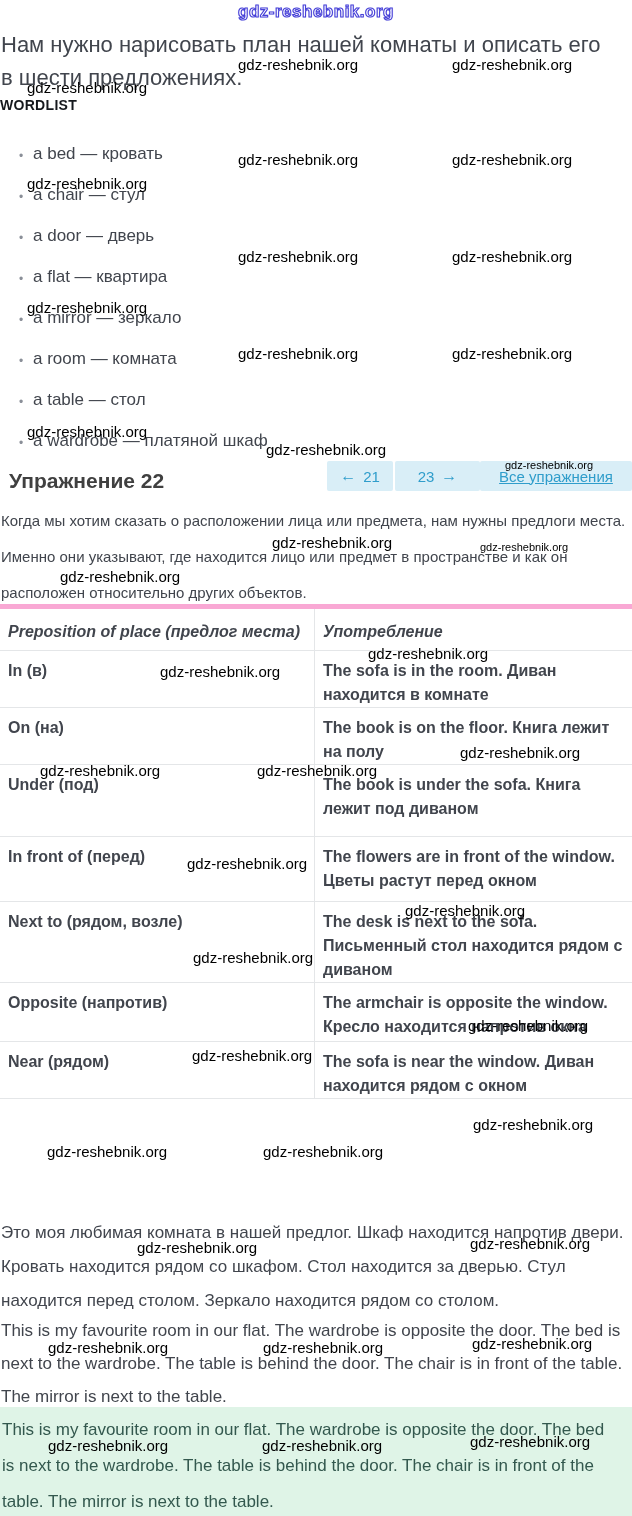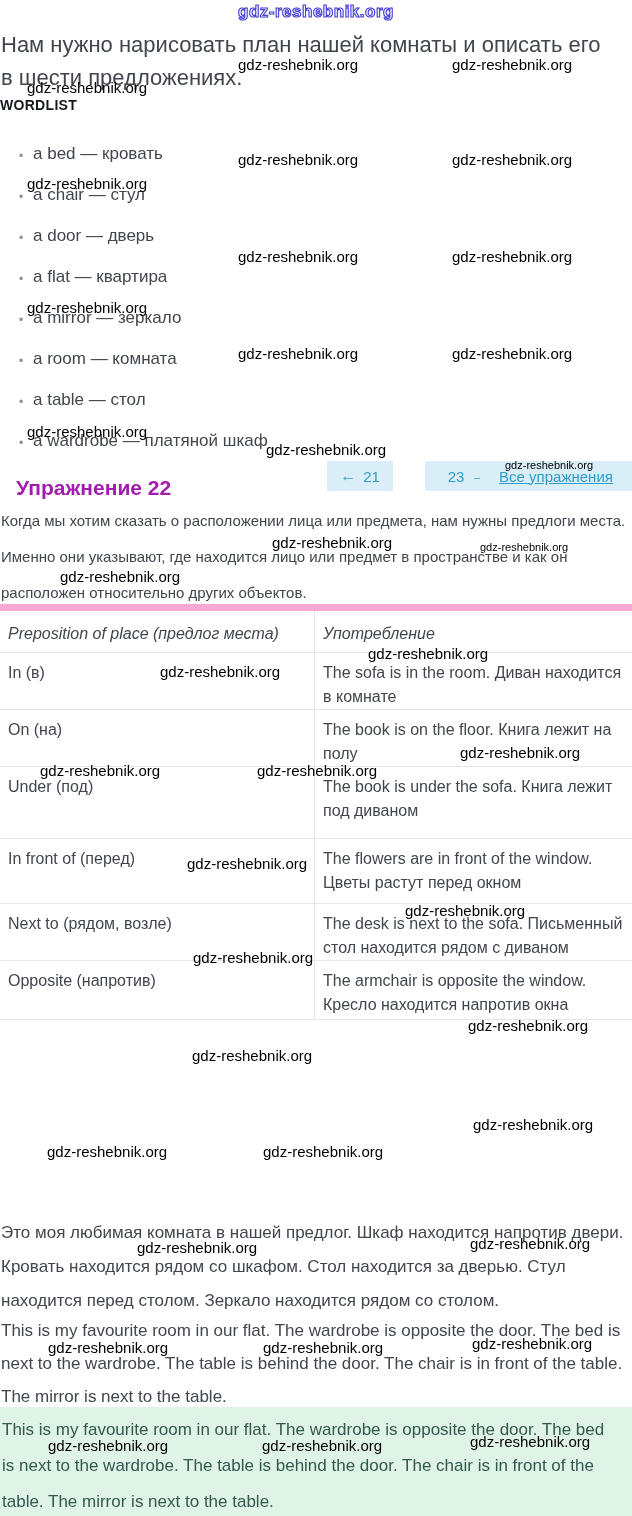--- a/index.html
+++ b/index.html
@@ -18,33 +18,33 @@
   
   .wm{position:absolute;font-size:15px;line-height:16px;color:#000;white-space:nowrap;z-index:5;}
   .wm-small{font-size:11px;line-height:12px;}
   
   .para1{top:28px;left:1px;right:28px;font-size:22px;line-height:33px;margin:0;}
   .wordlist-title{top:97px;left:0;font-size:14px;font-weight:700;color:#15181d;letter-spacing:.3px;}
   ul.wordlist{position:absolute;top:145px;left:0;margin:0;padding:0;list-style:none;}
   ul.wordlist li{position:relative;padding-left:33px;font-size:17px;line-height:17px;margin-bottom:24px;}
   ul.wordlist li .dot{position:absolute;left:19px;top:3px;font-size:12px;color:#8a8f98;}
   .ex-header{top:458px;height:34px;}
-  .ex-title{position:absolute;left:0;top:2px;font-size:21px;font-weight:700;color:#a21caf;margin:16px;}
+  .ex-title{position:absolute;left:0;top:2px;font-size:21px;font-weight:700;color:#404040;margin:9px;}
   .nav-btn{
     position:absolute;top:3px;height:30px;background:#d9eef7;color:#2f9dcb;
     font-size:15px;display:flex;align-items:center;justify-content:center;
     gap:7px;border-radius:2px;text-decoration:none;cursor:pointer;box-sizing:border-box;
   }
   .nav-btn .arrow{font-size:16px;}
   .btn-prev{left:327px;width:66px;}
-  .btn-next{left:425px;width:85px;align-items:center;}
+  .btn-next{left:395px;width:85px;align-items:center;}
   .btn-all{left:480px;width:152px;text-decoration:underline;}
   .para2{top:503px;left:1px;right:0;font-size:15px;line-height:36px;margin:0;}
   
-  .ptable{top:604px;border-top:7px solid #f9a8d4;z-index:1;}
+  .ptable{top:604px;border-top:5px solid #f9a8d4;z-index:1;font-weight:bold;}
   .trow{display:flex;border-bottom:1px solid #e4e6e8;box-sizing:border-box;}
   .tcell{box-sizing:border-box;font-size:16px;line-height:24px;color:#41454d;}
   .tcell.cleft{width:315px;border-right:1px solid #e4e6e8;padding:8px 10px 0 8px;}
   .tcell.cright{flex:1;padding:8px 8px 0 8px;}
   .thead .tcell{font-style:italic;padding-top:11px;}
   .thead{min-height:42px;}
   .row1{min-height:56px;}  .row2{min-height:56px;}  .row3{min-height:72px;}
   .row4{min-height:80px;}  .row5{min-height:65px;}  .row6{min-height:56px;}
   .row7{min-height:59px;}  .row8{min-height:66px;}  .row9{min-height:56px;}
   .para3{top:1216px;left:1px;right:0;font-size:17px;line-height:34px;margin:0;}
@@ -109,20 +109,24 @@
     <div class="tcell cright">The flowers are in front of the window. Цветы растут перед окном</div>
   </div>
   <div class="trow row6">
     <div class="tcell cleft">Next to (рядом, возле)</div>
     <div class="tcell cright">The desk is next to the sofa. Письменный стол находится рядом с диваном</div>
   </div>
   <div class="trow row7">
     <div class="tcell cleft">Opposite (напротив)</div>
     <div class="tcell cright">The armchair is opposite the window. Кресло находится напротив окна</div>
   </div>
+  <div class="trow row9">
+    <div class="tcell cleft">Near (рядом)</div>
+    <div class="tcell cright">The sofa is near the window. Диван находится рядом с окном</div>
+  </div>
 </div>
 
 <p class="abs para3">Это моя любимая комната в нашей предлог. Шкаф находится напротив двери. Кровать находится рядом со шкафом. Стол находится за дверью. Стул находится перед столом. Зеркало находится рядом со столом.</p>
 <p class="abs para4">This is my favourite room in our flat. The wardrobe is opposite the door. The bed is next to the wardrobe. The table is behind the door. The chair is in front of the table. The mirror is next to the table.</p>
 
 <div class="abs highlight">
   <p>This is my favourite room in our flat. The wardrobe is opposite the door. The bed is next to the wardrobe. The table is behind the door. The chair is in front of the table. The mirror is next to the table.</p>
 </div>
 
 <div id="wm-layer">

